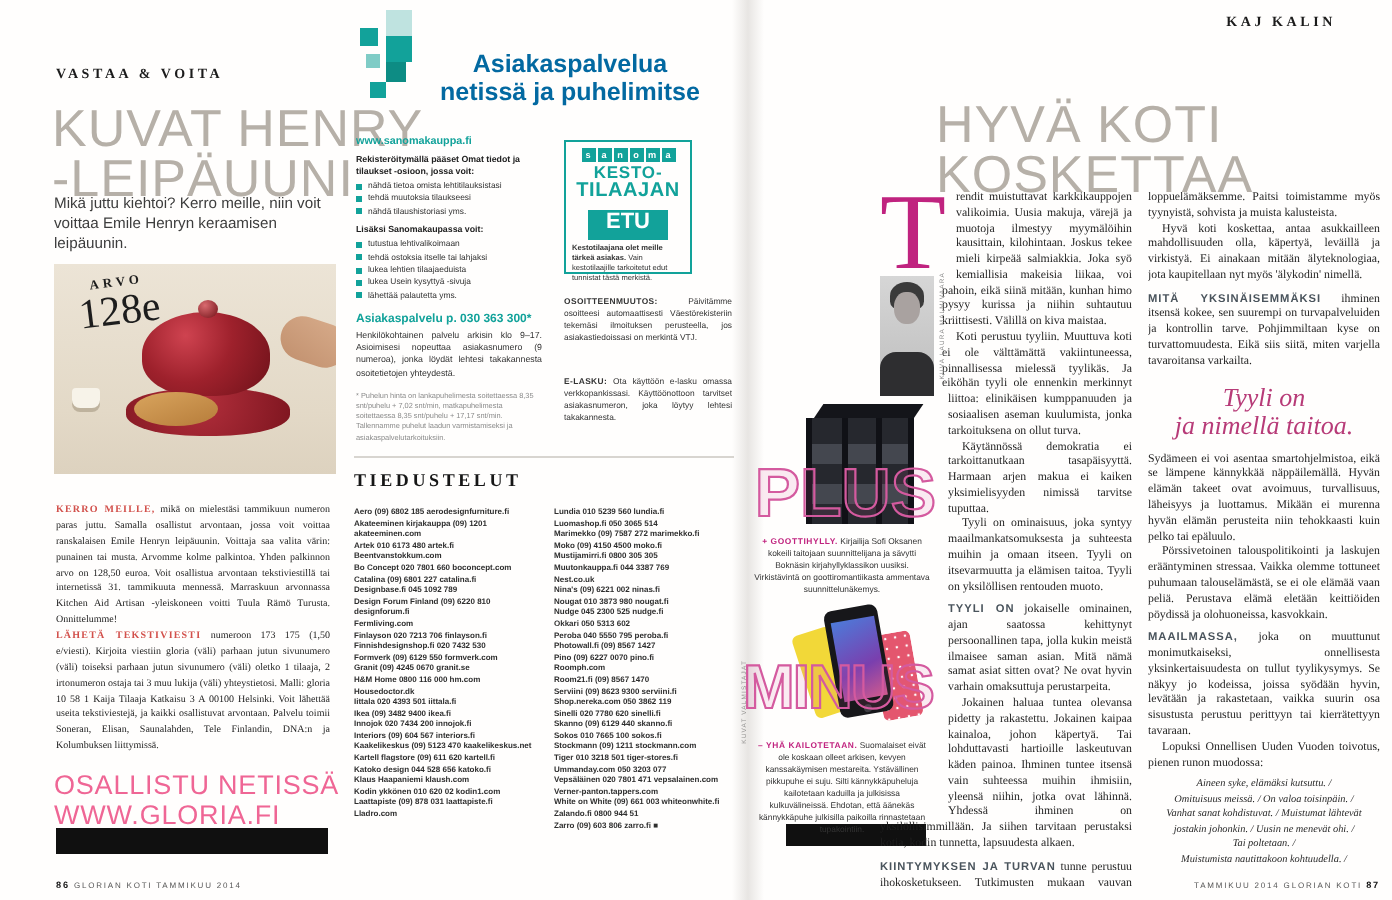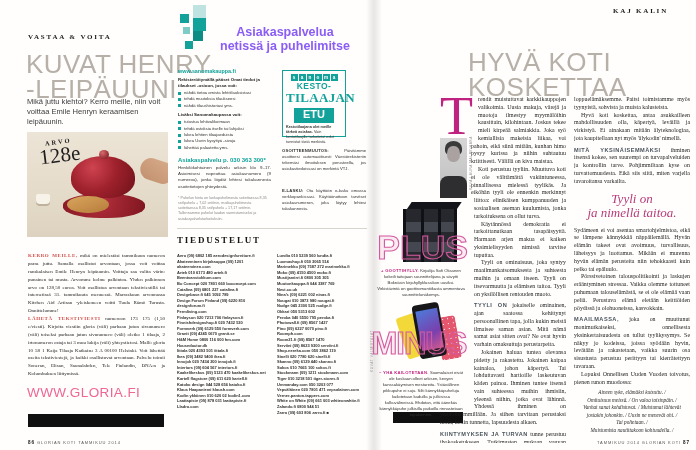--- a/index.html
+++ b/index.html
@@ -35,37 +35,37 @@
   .bread { position:absolute; left:40px; top:64px; width:42px; height:17px; border-radius:50%;
            background:linear-gradient(160deg,#d9a55e,#b67c3a); z-index:3;}
   .hand { position:absolute; right:-6px; top:28px; width:34px; height:22px; border-radius:12px;
           background:linear-gradient(200deg,#d7ab8a,#c2916f); transform:rotate(18deg); z-index:3;}
   .participate { left:27px; top:386px; font-size:13.5px; line-height:1.08; color:#ef6695; letter-spacing:.4px; }
   .blackbar { background:#101010; }
 
   
   .checker { left:175px; top:5px; width:34px; height:48px; }
   .checker div { position:absolute; }
-  .svc-heading { left:202px; top:25px; width:166px; text-align:center; color:#8b5cf6;
+  .svc-heading { left:202px; top:25px; width:166px; text-align:center; color:#0369a1;
                  font-weight:bold; font-size:12.5px; line-height:1.12; }
   .svc-left { left:178px; top:68px; width:93px; }
   .svc-link { color:#12a29a; font-weight:bold; font-size:5.4px; margin-bottom:2px; }
   .svc-lead { font-weight:bold; font-size:4.4px; line-height:1.32; color:#222; margin-top:3px; }
   .svc-ul { list-style:none; margin-top:1.5px; }
   .svc-ul li { font-size:4.2px; line-height:1.5; color:#333; padding-left:6px; position:relative; }
   .svc-ul li::before { content:""; position:absolute; left:0; top:1.6px; width:3px; height:3px; background:#12a29a; }
   .svc-phone { color:#12a29a; font-weight:bold; font-size:6px; margin-top:6px; }
   .svc-body { font-size:4.4px; line-height:1.42; color:#333; text-align:justify; margin-top:2px; }
   .svc-note { font-size:3.7px; line-height:1.4; color:#8a8a8a; margin-top:6px; }
   .badge-box { left:282px; top:70px; width:64px; height:67px; border:1px solid #12a29a; padding:3px 3px; text-align:center; }
   .brand-row { display:flex; justify-content:center; gap:1px; }
   .brand-row span { display:inline-block; width:7px; height:7px; background:#12a29a; color:#fff;
                     font-size:4.6px; font-weight:bold; line-height:7px; }
   .badge-k1 { color:#12a29a; font-weight:bold; font-size:8.5px; letter-spacing:.4px; line-height:1; margin-top:1px; }
-  .badge-k2 { color:#12a29a; font-weight:bold; font-size:13px; letter-spacing:.3px; line-height:1.05;font-family:Liberation Serif, serif; }
+  .badge-k2 { color:#12a29a; font-weight:bold; font-size:10px; letter-spacing:.3px; line-height:1.05; }
   .badge-etu { display:inline-block; background:#12a29a; color:#fff; font-weight:bold; font-size:11px;
                line-height:1.05; padding:1px 9px 2px; margin-top:1px; }
   .badge-cap { font-size:3.8px; line-height:1.32; color:#333; text-align:left; margin-top:2px; }
   .svc-right-par { left:282px; width:84px; font-size:4.2px; line-height:1.4; color:#333; text-align:justify; }
   .svc-right-par b { letter-spacing:.2px; }
   .svc-divider { left:177px; top:228px; width:190px; border-top:1px solid #d8d5d0; }
   .dir-head { left:177px; top:235px; font-family:"Liberation Serif", serif; font-weight:bold;
               font-size:9px; letter-spacing:1.8px; color:#161616; }
   .dir-col { top:253px; width:93px; height:183px; overflow:hidden; }
   .dir-col div { font-size:4px; line-height:1.4; font-weight:bold; color:#2e2e2e; }
@@ -150,20 +150,21 @@
     <span class="lead-red">KERRO MEILLE,</span>
     <span>mikä on mielestäsi tammikuun numeron paras juttu. Samalla osallistut arvontaan, jossa voit voittaa ranskalaisen Emile Henryn leipäuunin. Voittaja saa valita värin: punainen tai musta. Arvomme kolme palkintoa. Yhden palkinnon arvo on 128,50 euroa. Voit osallistua arvontaan tekstiviestillä tai internetissä 31. tammikuuta mennessä. Marraskuun arvonnassa Kitchen Aid Artisan -yleiskoneen voitti Tuula Rämö Turusta. Onnittelumme!</span>
   </p>
 
   <p class="abs serif-par" style="left:28px; top:315px; width:137px;">
     <span class="lead-red">LÄHETÄ TEKSTIVIESTI</span>
     <span>numeroon 173 175 (1,50 e/viesti). Kirjoita viestiin gloria (väli) parhaan jutun sivunumero (väli) toiseksi parhaan jutun sivunumero (väli) oletko 1 tilaaja, 2 irtonumeron ostaja tai 3 muu lukija (väli) yhteystietosi. Malli: gloria 10 58 1 Kaija Tilaaja Katkaisu 3 A 00100 Helsinki. Voit lähettää useita tekstiviestejä, ja kaikki osallistuvat arvontaan. Palvelu toimii Soneran, Elisan, Saunalahden, Tele Finlandin, DNA:n ja Kolumbuksen liittymissä.</span>
   </p>
 
   <div class="abs participate">
+    <div>OSALLISTU NETISSÄ</div>
     <div>WWW.GLORIA.FI</div>
   </div>
 
   <div class="abs blackbar" style="left:28px; top:414px; width:136px; height:13px;"></div>
 
   <div class="abs footer" style="left:28px; top:440px;">
     <b>86</b>
     <span>GLORIAN KOTI TAMMIKUU 2014</span>
   </div>
 

